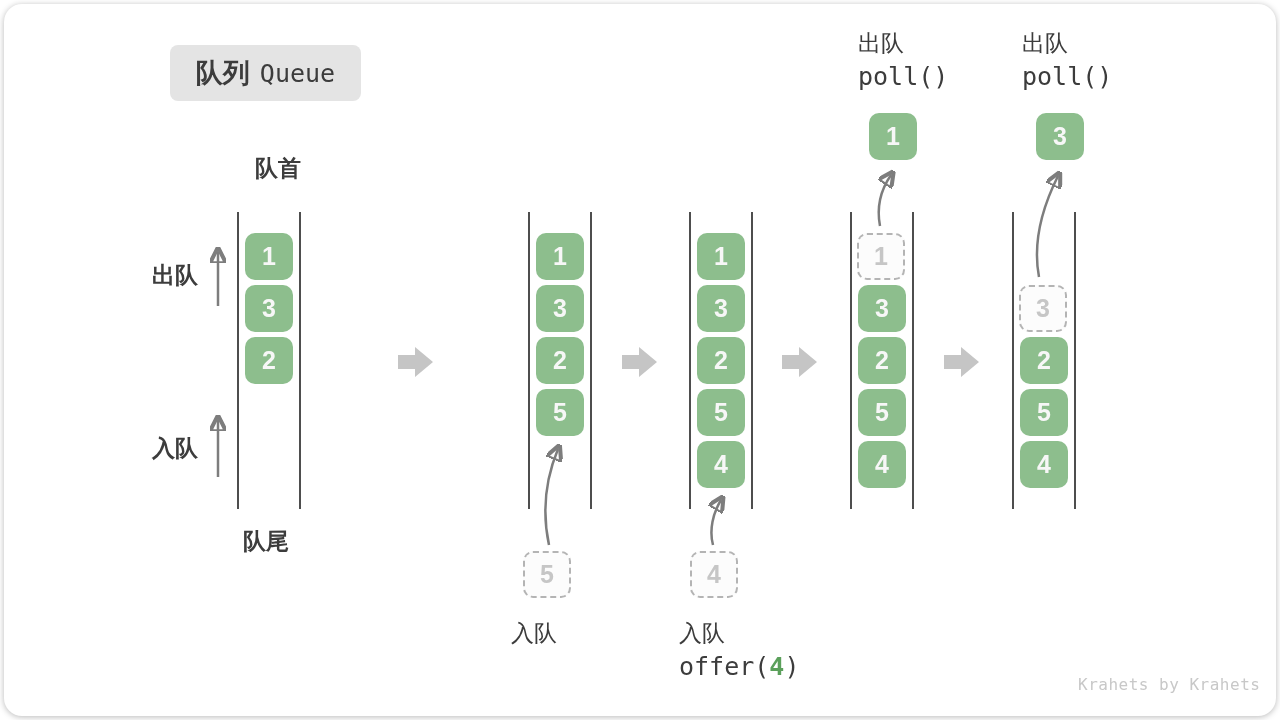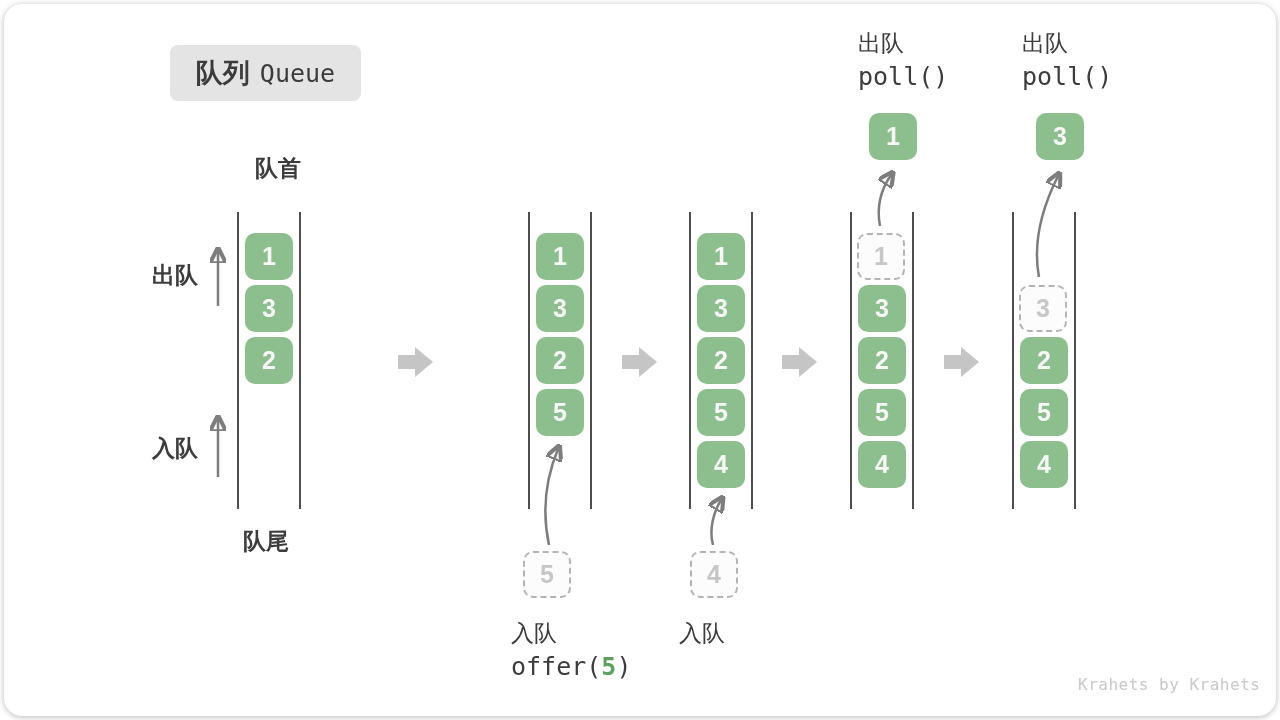--- a/index.html
+++ b/index.html
@@ -119,24 +119,24 @@
     <div class="box abs" style="left: 1020px; top: 337px;">2</div>
     <div class="box abs" style="left: 1020px; top: 389px;">5</div>
     <div class="box abs" style="left: 1020px; top: 441px;">4</div>
     <div class="box abs" style="left: 1036px; top: 113px;">3</div>
     <div class="op-label abs" style="left: 1022px; top: 26px;">
       <div>出队</div>
       <div class="code">poll()</div>
     </div>
     <div class="op-label abs" style="left: 511px; top: 616px;">
       <div>入队</div>
-      <div class="code">offer(<span class="arg">5</span>)</div>
     </div>
     <div class="op-label abs" style="left: 679px; top: 616px;">
       <div>入队</div>
+      <div class="code">offer(<span class="arg">4</span>)</div>
     </div>
   </div>
 
 <svg class="abs overlay">
   <defs>
     <marker id="ah" viewBox="0 0 10 10" refX="7" refY="5" markerWidth="6.5" markerHeight="6.5" orient="auto-start-reverse">
       <path d="M0,0 L10,5 L0,10 z" fill="#7d7d7d" stroke="none"></path>
     </marker>
   </defs>
   <line x1="218" y1="306" x2="218" y2="252" marker-end="url(#ah)"></line>

